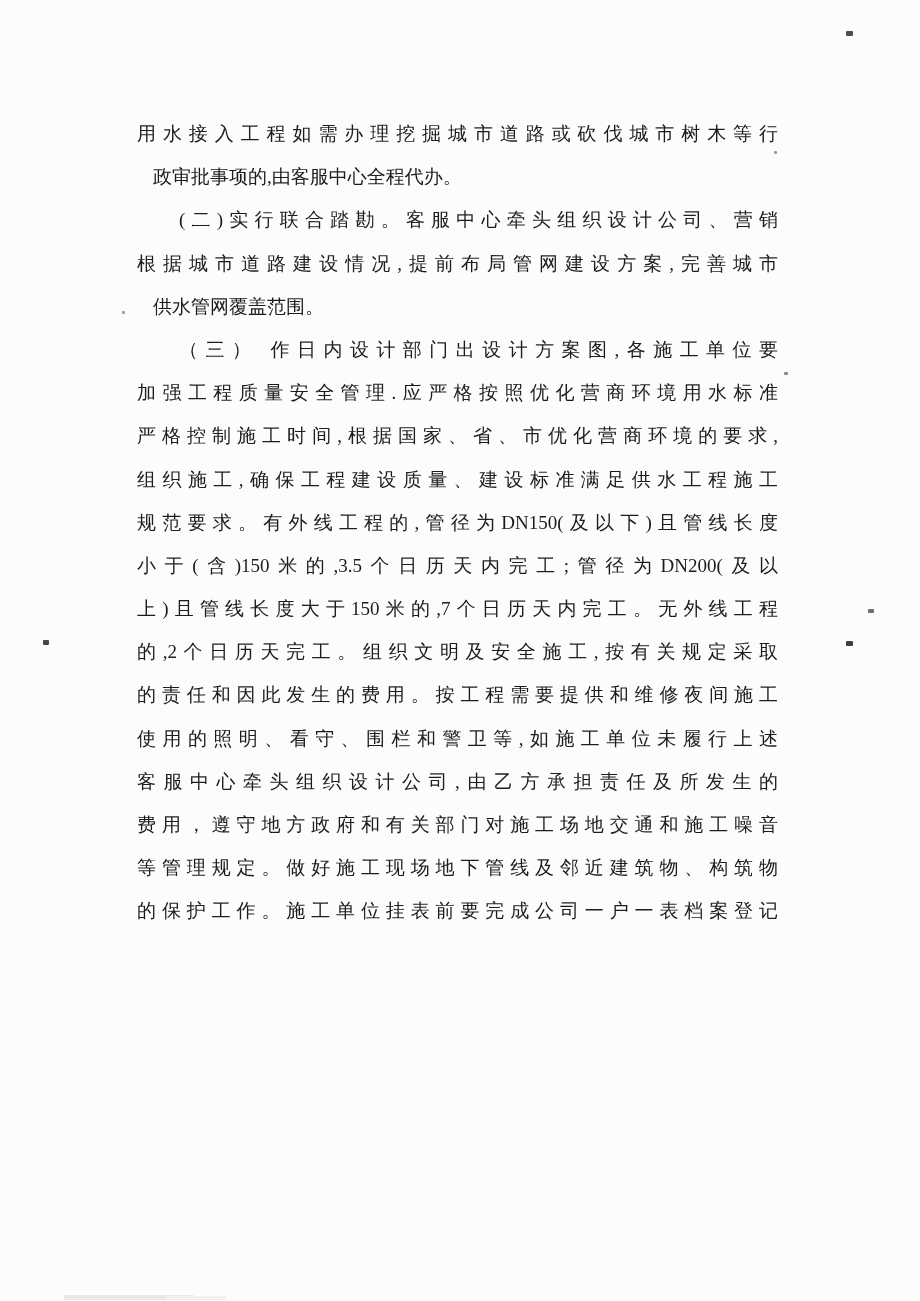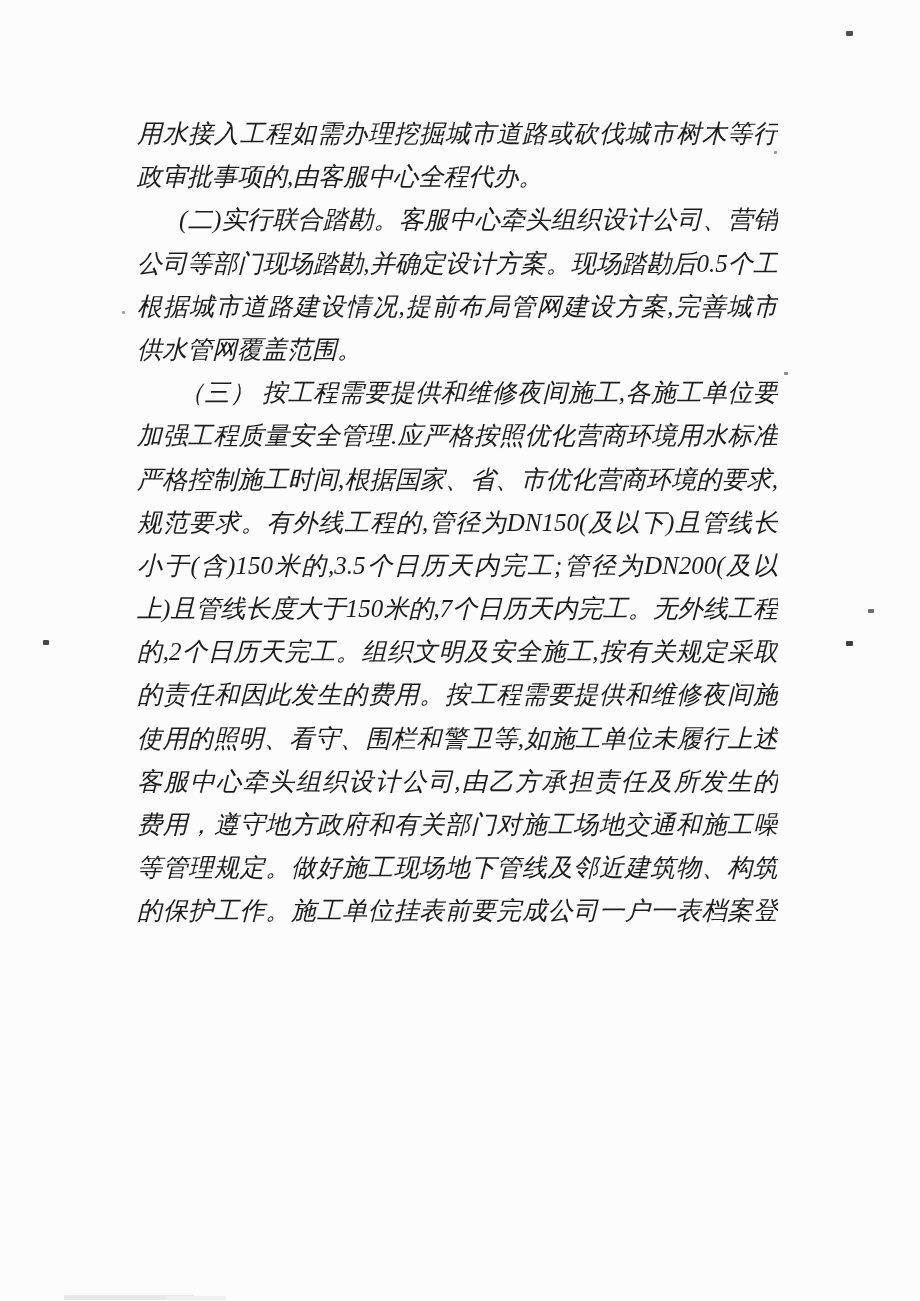--- a/index.html
+++ b/index.html
@@ -16,59 +16,59 @@
     position: relative;
     width: 920px;
     height: 1301px;
     background: #fcfcfc;
   }
   .text-block {
     position: absolute;
     left: 137px;
     top: 112px;
     width: 641px;
-    font-size: 25px;
+    font-size: 19px;
     line-height: 43.2px;
     color: #1c1c1c;
     font-weight: 500;
     text-rendering: optimizeLegibility;
-    font-style: italic;
   }
   .line {
     width: 641px;
     text-align: justify;
     text-align-last: justify;
     overflow: hidden;
     height: 43.2px;
   }
   .line.indent {
     text-indent: 42px;
   }
   .line.para-end {
     text-align-last: left;
+    margin-left: 16px;
   }
   .speck {
     position: absolute;
     border-radius: 1px;
   }
 </style>
 </head>
 <body>
 
 <div class="page" style="background: rgb(252, 252, 252);">
   <div class="text-block" id="text-block" style="color: rgb(28, 28, 28);">
       <div class="line">用水接入工程如需办理挖掘城市道路或砍伐城市树木等行</div>
       <div class="line para-end">政审批事项的,由客服中心全程代办。</div>
       <div class="line indent">(二)实行联合踏勘。客服中心牵头组织设计公司、营销</div>
-      <div class="line">公司等部门现场踏勘,并确定设计方案。现场踏勘后0.5个工</div>
       <div class="line">根据城市道路建设情况,提前布局管网建设方案,完善城市</div>
       <div class="line para-end">供水管网覆盖范围。</div>
-      <div class="line indent">（三） 按工程需要提供和维修夜间施工,各施工单位要</div>
+      <div class="line indent">（三） 作日内设计部门出设计方案图,各施工单位要</div>
       <div class="line">加强工程质量安全管理.应严格按照优化营商环境用水标准</div>
       <div class="line">严格控制施工时间,根据国家、省、市优化营商环境的要求,</div>
+      <div class="line">组织施工,确保工程建设质量、建设标准满足供水工程施工</div>
       <div class="line">规范要求。有外线工程的,管径为DN150(及以下)且管线长度</div>
       <div class="line">小于(含)150米的,3.5个日历天内完工;管径为DN200(及以</div>
       <div class="line">上)且管线长度大于150米的,7个日历天内完工。无外线工程</div>
       <div class="line">的,2个日历天完工。组织文明及安全施工,按有关规定采取</div>
       <div class="line">的责任和因此发生的费用。按工程需要提供和维修夜间施工</div>
       <div class="line">使用的照明、看守、围栏和警卫等,如施工单位未履行上述</div>
       <div class="line">客服中心牵头组织设计公司,由乙方承担责任及所发生的</div>
       <div class="line">费用，遵守地方政府和有关部门对施工场地交通和施工噪音</div>
       <div class="line">等管理规定。做好施工现场地下管线及邻近建筑物、构筑物</div>
       <div class="line">的保护工作。施工单位挂表前要完成公司一户一表档案登记</div>

